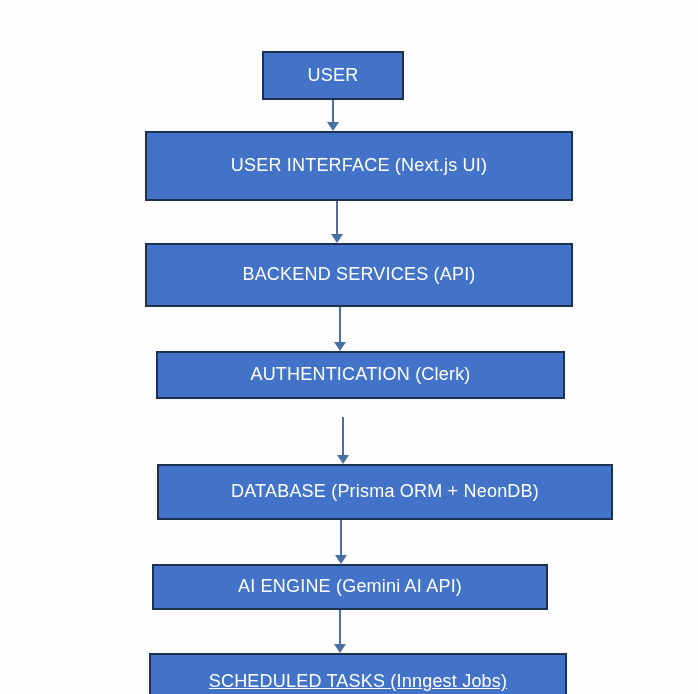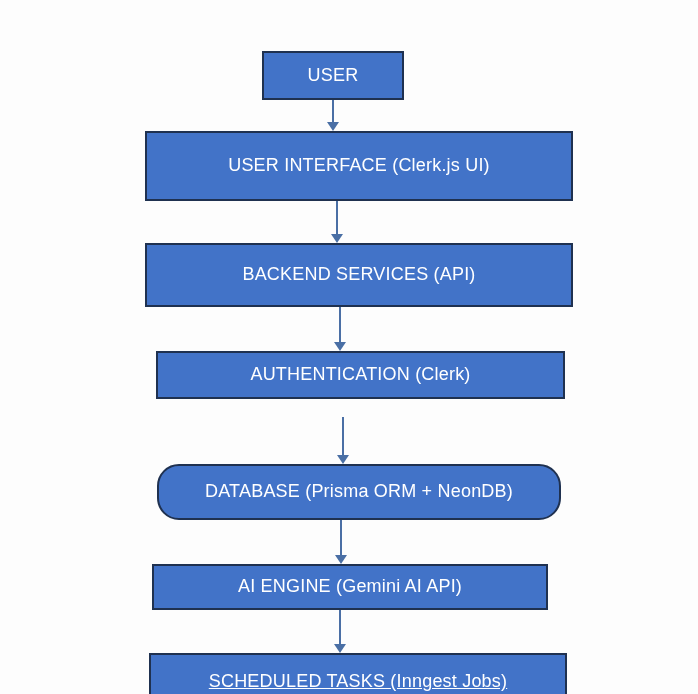--- a/index.html
+++ b/index.html
@@ -84,25 +84,25 @@
     <div class="shaft" style="height: 36px; background: rgb(74, 111, 165);"></div>
     <div class="head" style="top: 35px; border-top-color: rgb(74, 111, 165);"></div>
   </div>
   <div class="connector" style="left: 340px; top: 570px; height: 43px;">
     <div class="shaft" style="height: 35px; background: rgb(74, 111, 165);"></div>
     <div class="head" style="top: 34px; border-top-color: rgb(74, 111, 165);"></div>
   </div>
 
   <div class="node" style="left: 262px; top: 11px; width: 142px; height: 49px; background: rgb(66, 115, 200); border-color: rgb(31, 49, 80); color: rgb(255, 255, 255);">USER</div>
 
-  <div class="node" style="left: 145px; top: 91px; width: 428px; height: 70px; background: rgb(66, 115, 200); border-color: rgb(31, 49, 80); color: rgb(255, 255, 255);">USER INTERFACE (Clerk.js UI)</div>
+  <div class="node" style="left: 145px; top: 91px; width: 428px; height: 70px; background: rgb(66, 115, 200); border-color: rgb(31, 49, 80); color: rgb(255, 255, 255);">USER INTERFACE (Next.js UI)</div>
 
   <div class="node" style="left: 145px; top: 203px; width: 428px; height: 64px; background: rgb(66, 115, 200); border-color: rgb(31, 49, 80); color: rgb(255, 255, 255); text-align: right;">BACKEND SERVICES (API)</div>
 
   <div class="node" style="left: 156px; top: 311px; width: 409px; height: 48px; background: rgb(66, 115, 200); border-color: rgb(31, 49, 80); color: rgb(255, 255, 255);">AUTHENTICATION (Clerk)</div>
 
-  <div class="node" style="left: 157px; top: 424px; width: 404px; height: 56px; background: rgb(66, 115, 200); border-color: rgb(31, 49, 80); color: rgb(255, 255, 255); border-radius: 22px;">DATABASE (Prisma ORM + NeonDB)</div>
+  <div class="node" style="left: 157px; top: 424px; width: 456px; height: 56px; background: rgb(66, 115, 200); border-color: rgb(31, 49, 80); color: rgb(255, 255, 255);">DATABASE (Prisma ORM + NeonDB)</div>
 
   <div class="node" style="left: 152px; top: 524px; width: 396px; height: 46px; background: rgb(66, 115, 200); border-color: rgb(31, 49, 80); color: rgb(255, 255, 255);">AI ENGINE (Gemini AI API)</div>
 
   <div class="node" style="left: 149px; top: 613px; width: 418px; height: 58px; background: rgb(66, 115, 200); border-color: rgb(31, 49, 80); color: rgb(255, 255, 255); text-decoration: underline;">SCHEDULED TASKS (Inngest Jobs)</div>
 
 </div>
 
 </body></html>

